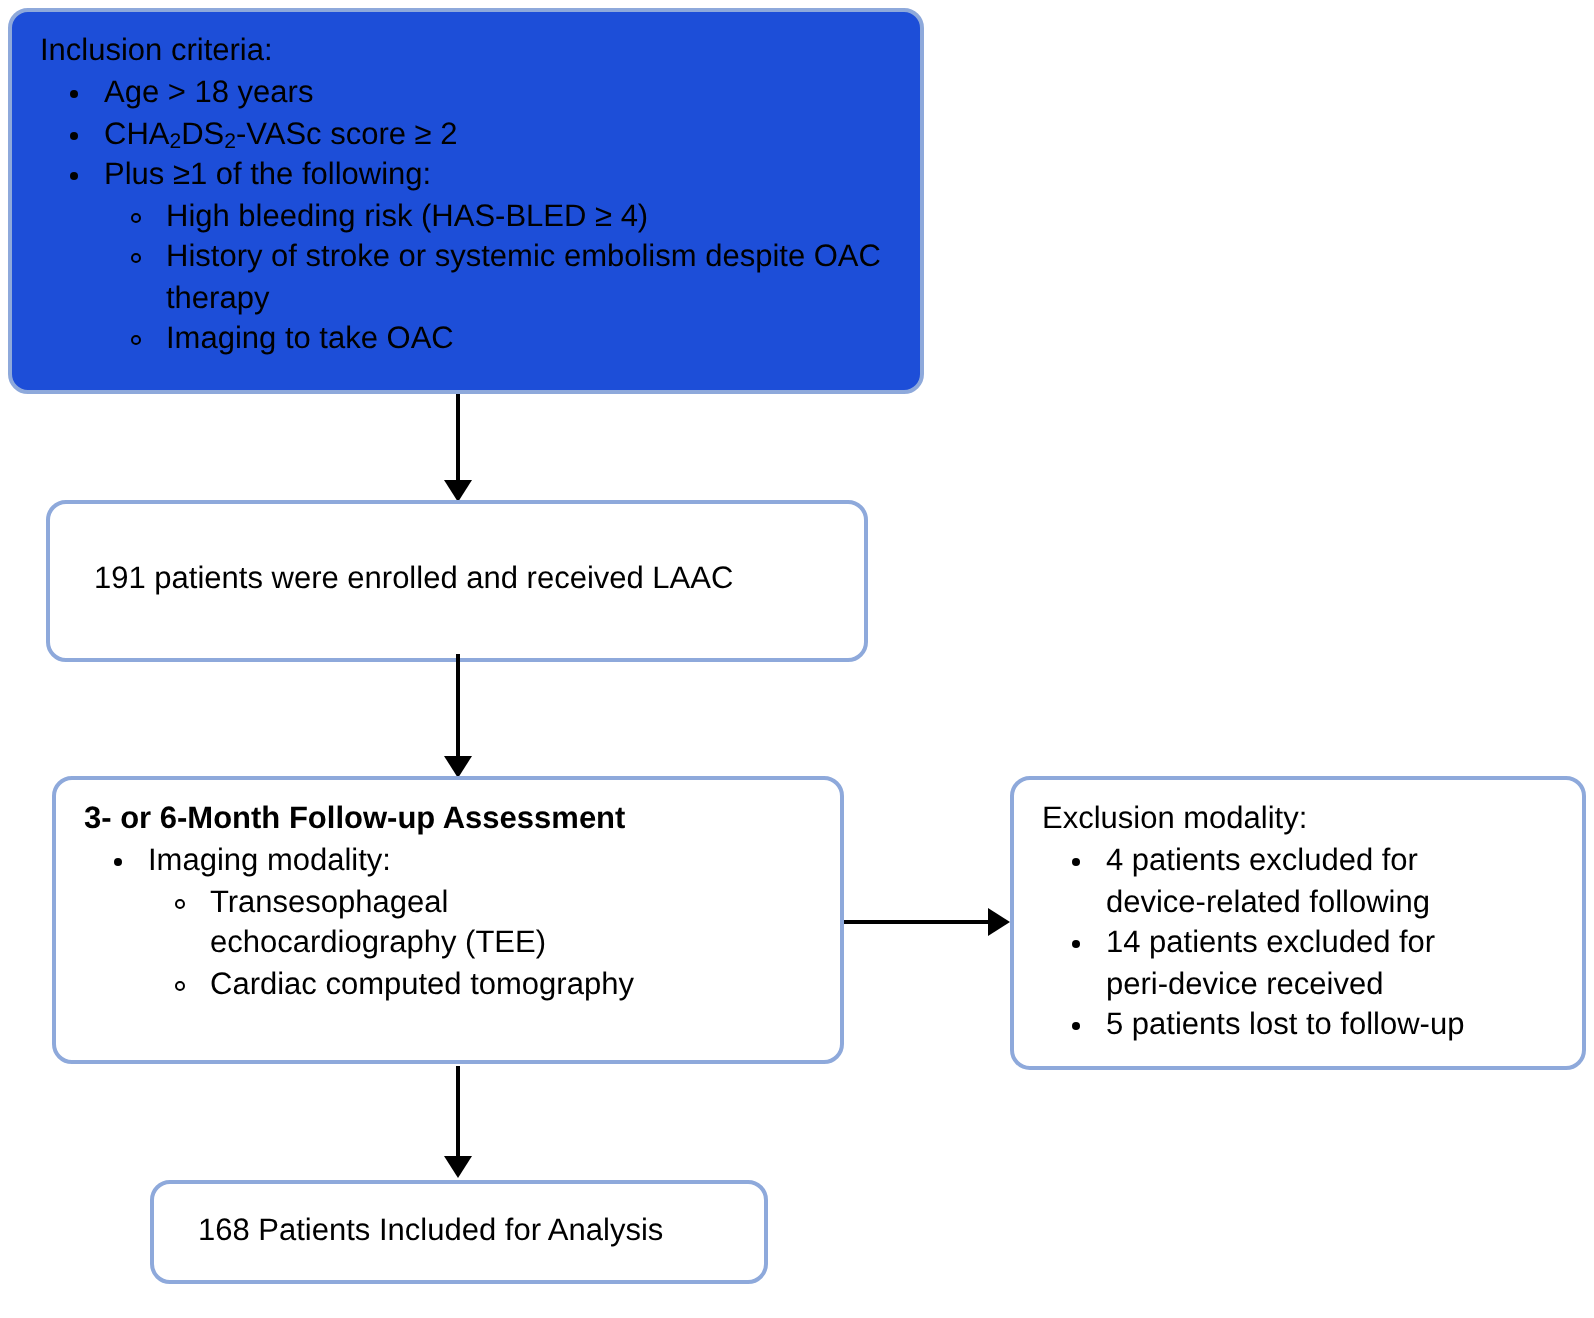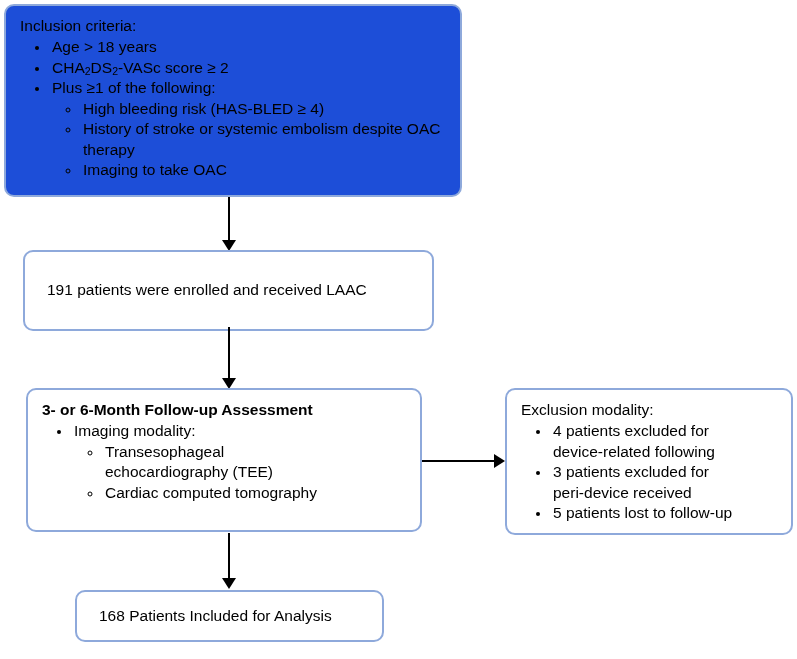--- a/index.html
+++ b/index.html
@@ -172,21 +172,21 @@
 
   <div class="node" id="node-exclusion">
     <div class="node-inner">
       <p class="lead">Exclusion modality:</p>
       <ul class="l1">
         <li>
           <span>4 patients excluded for</span><br>
           <span>device-related following</span>
         </li>
         <li>
-          <span>3 patients excluded for</span><br>
+          <span>14 patients excluded for</span><br>
           <span>peri-device received</span>
         </li>
         <li>
           <span class="nowrap">5 patients lost to follow-up</span>
         </li>
       </ul>
     </div>
   </div>
 
   <div class="conn v" style="left:228px; top:533px; height:48px;"></div>

